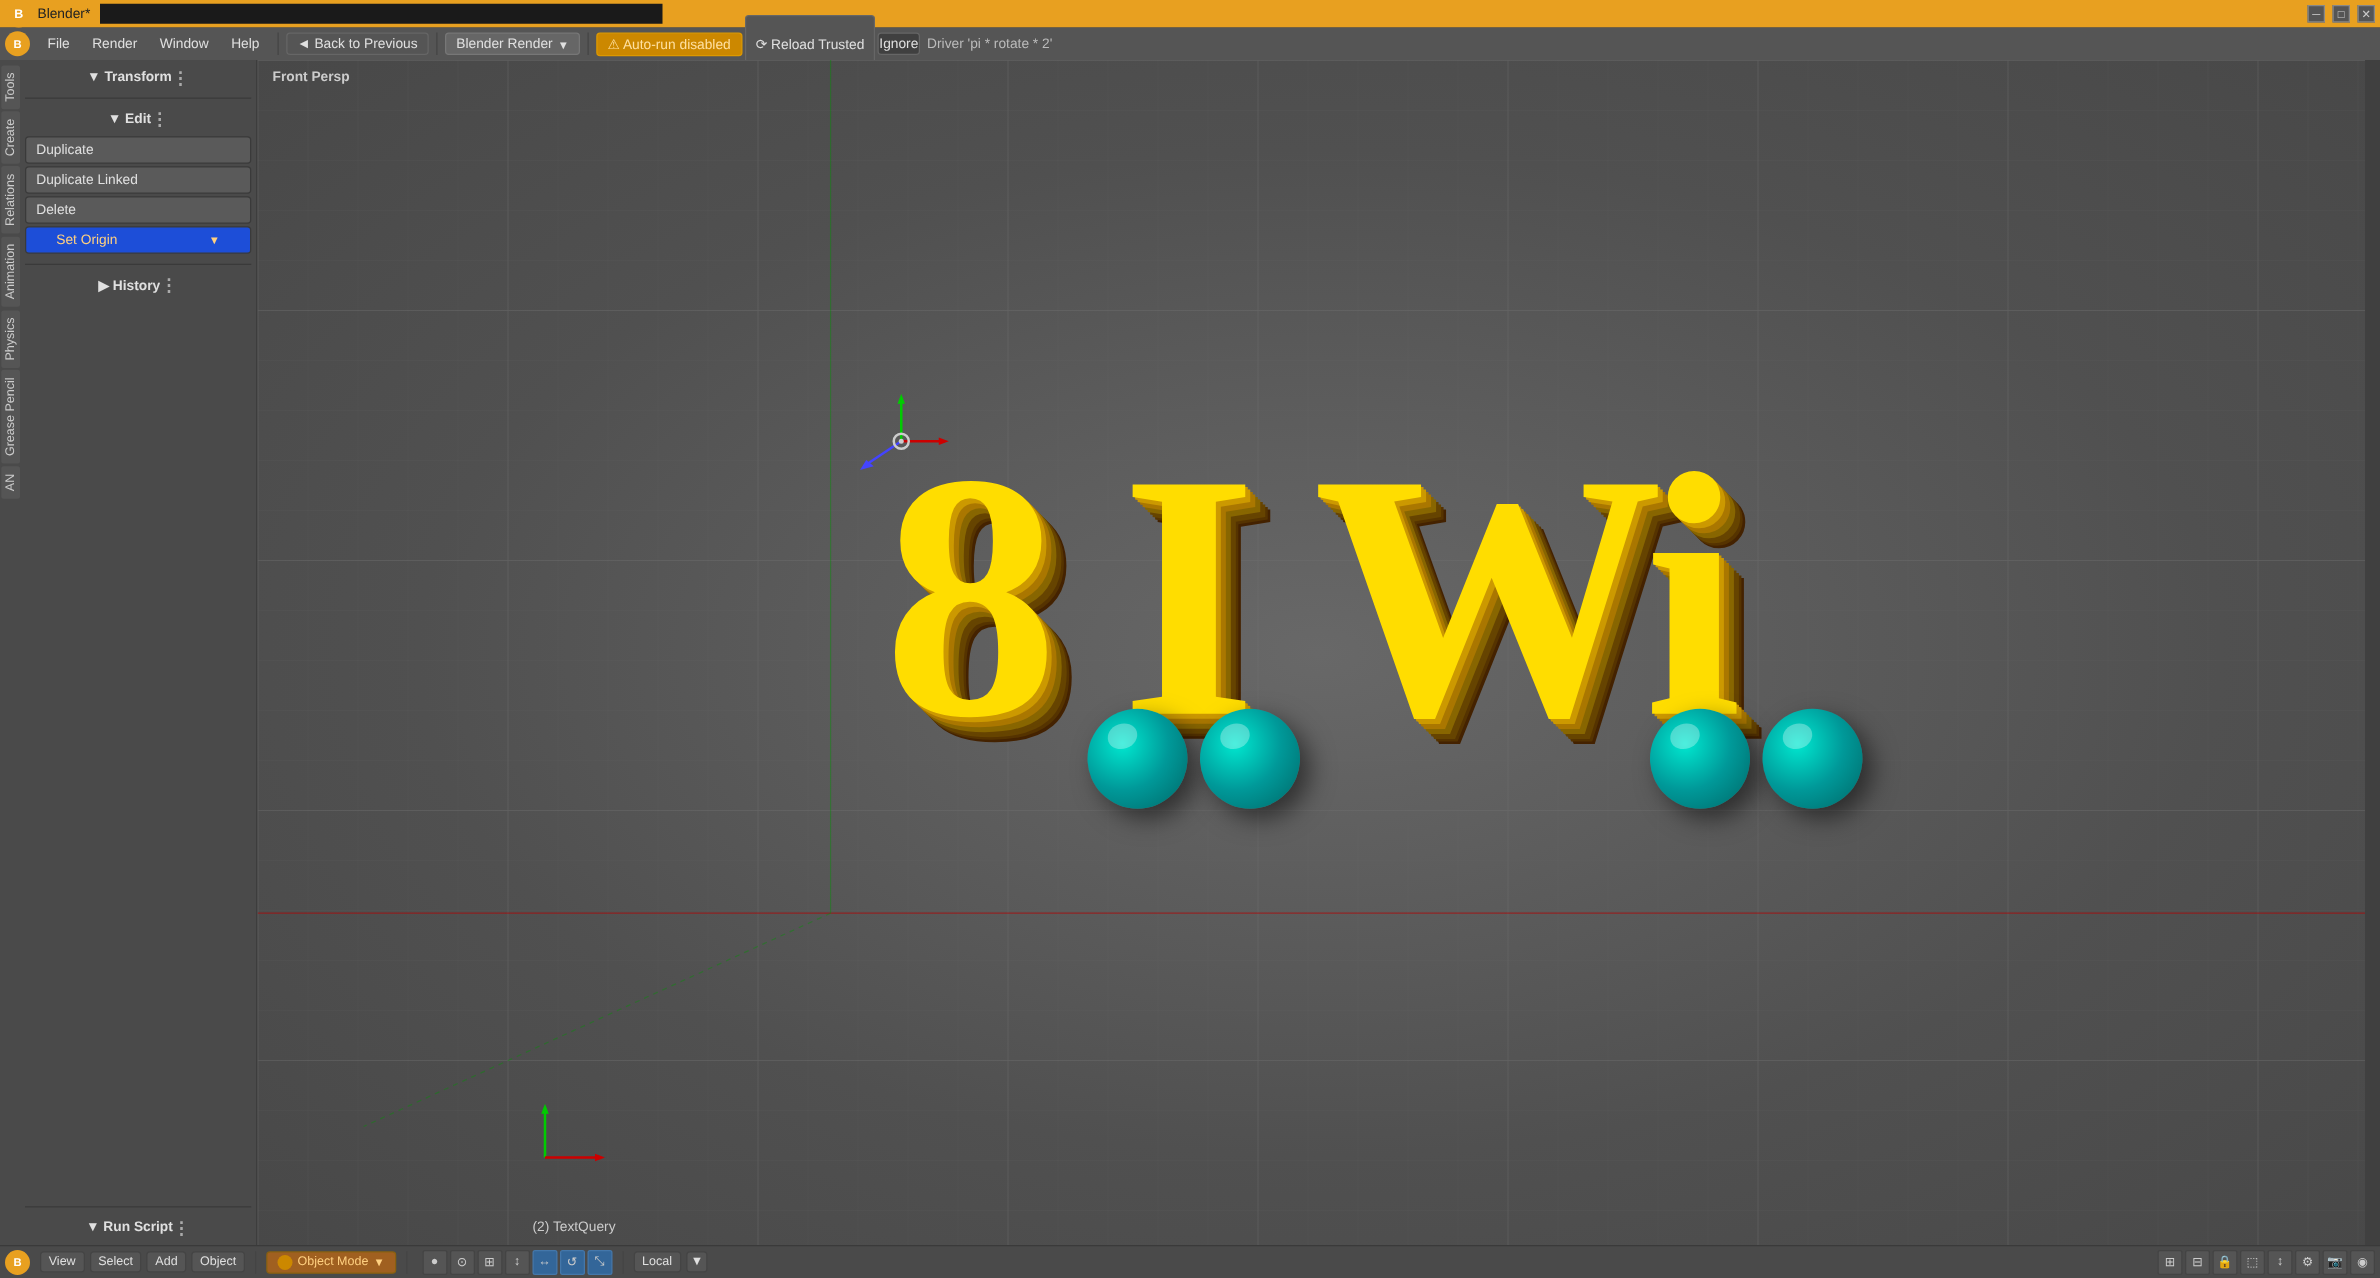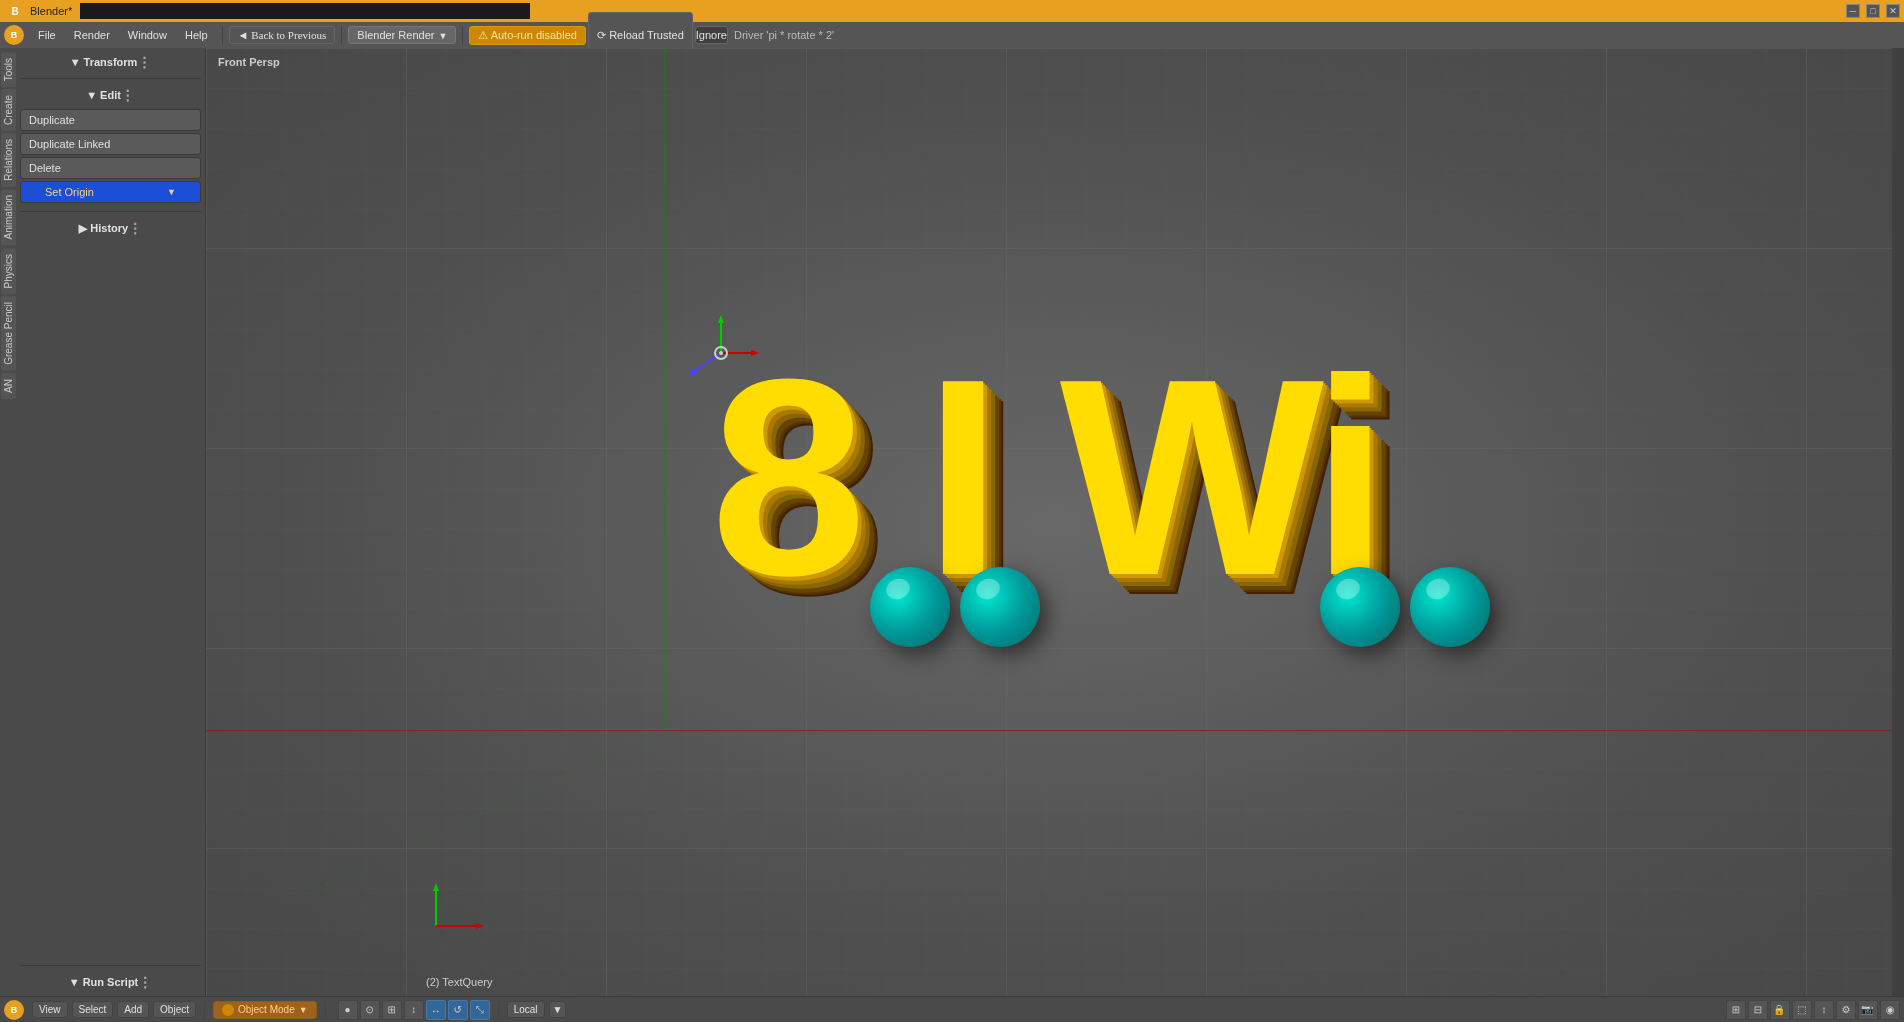--- a/index.html
+++ b/index.html
@@ -80,21 +80,20 @@
       background: #555;
       border: 1px solid #666;
       border-radius: 3px;
       padding: 2px 8px;
       color: #e0e0e0;
       cursor: pointer;
       font-size: 11px;
       display: flex;
       align-items: center;
       gap: 4px;
-      font-family: Liberation Serif, serif;
     }
     .btn-render-engine {
       background: #666;
       border: 1px solid #777;
       border-radius: 3px;
       padding: 2px 8px;
       color: #e0e0e0;
       cursor: pointer;
       font-size: 11px;
       display: flex;
@@ -282,21 +281,21 @@
         2px 2px 0 #cc9900,
         4px 4px 0 #cc9900,
         6px 6px 0 #aa7700,
         8px 8px 0 #aa7700,
         10px 10px 0 #886600,
         12px 12px 0 #886600,
         14px 14px 0 #664400,
         16px 16px 0 #664400,
         18px 18px 0 #553300,
         20px 20px 0 #442200;
-      font-family: Liberation Sans, sans-serif;
+      font-family: Liberation Serif, serif;
       letter-spacing: -10px;
       line-height: 1;
       margin-top: -60px;
       margin-left: -20px;
       position: relative;
       z-index: 2;
     }
     .sphere {
       width: 90px;
       height: 90px;

